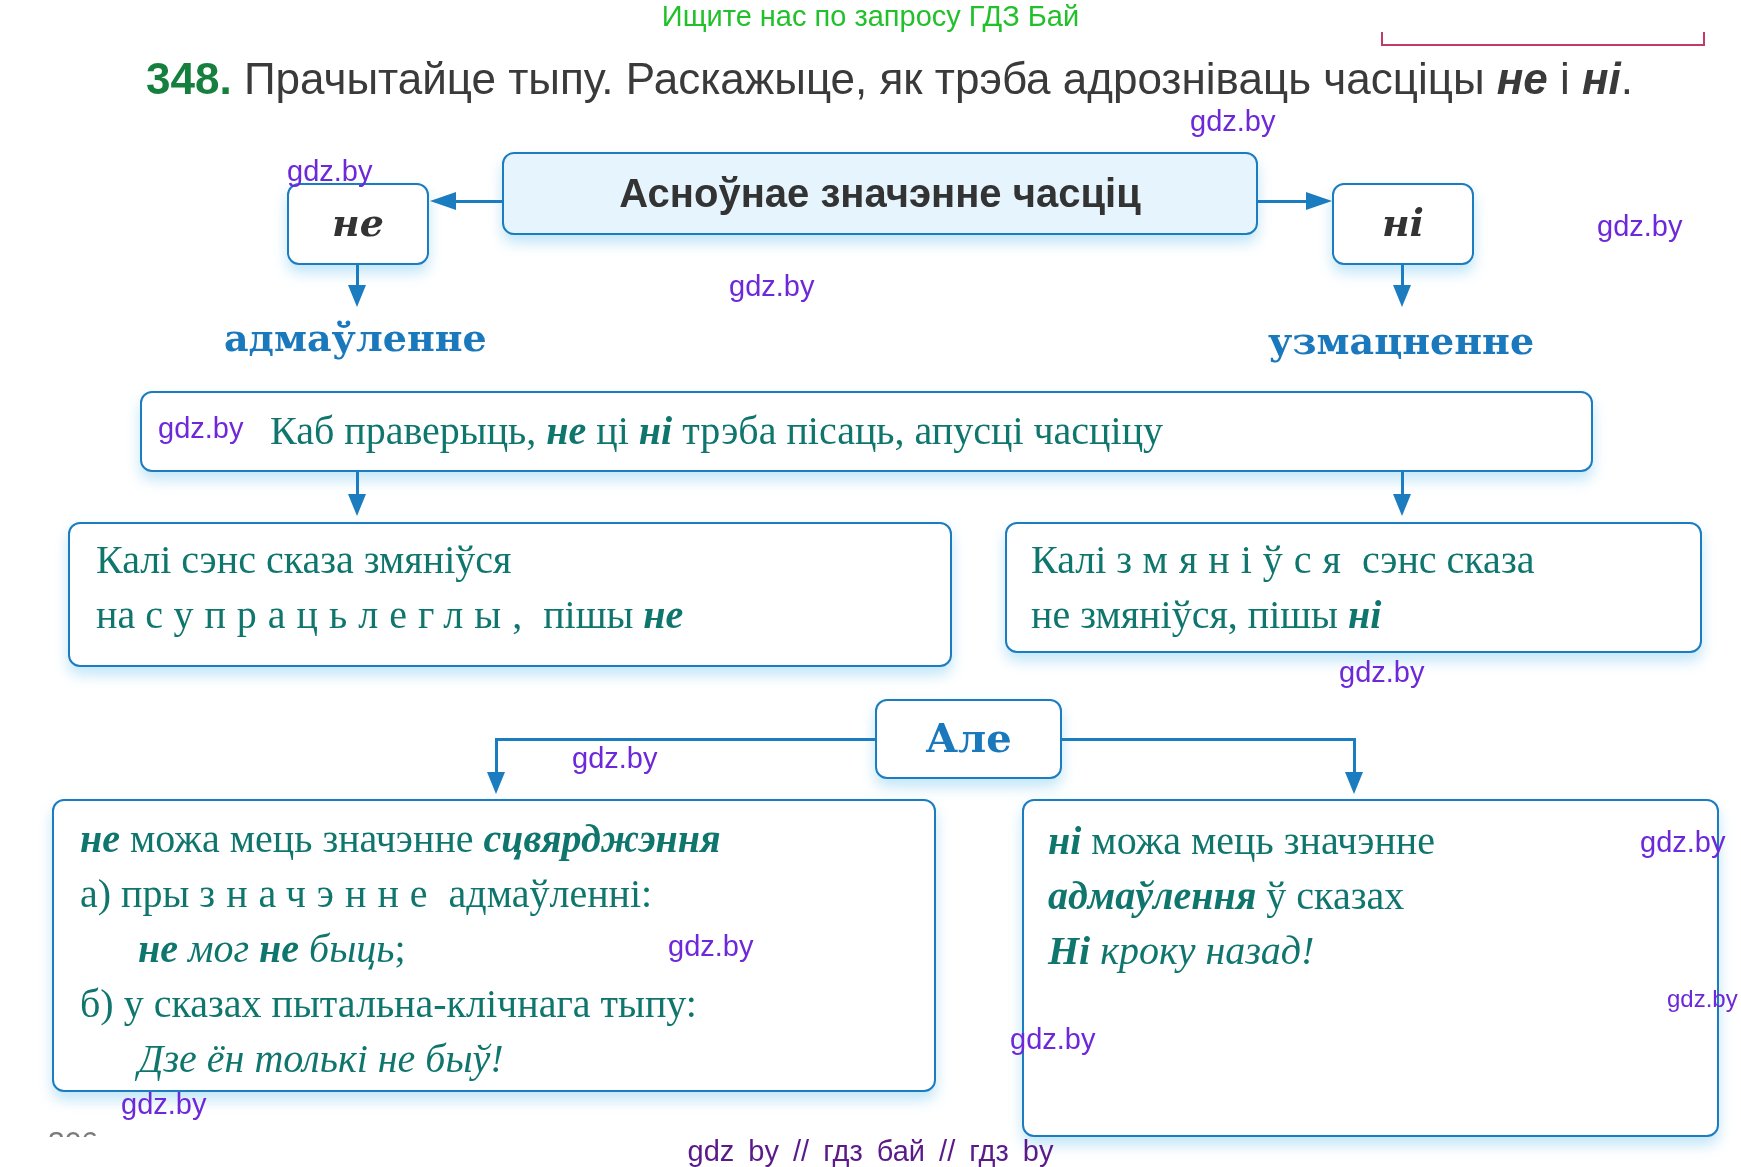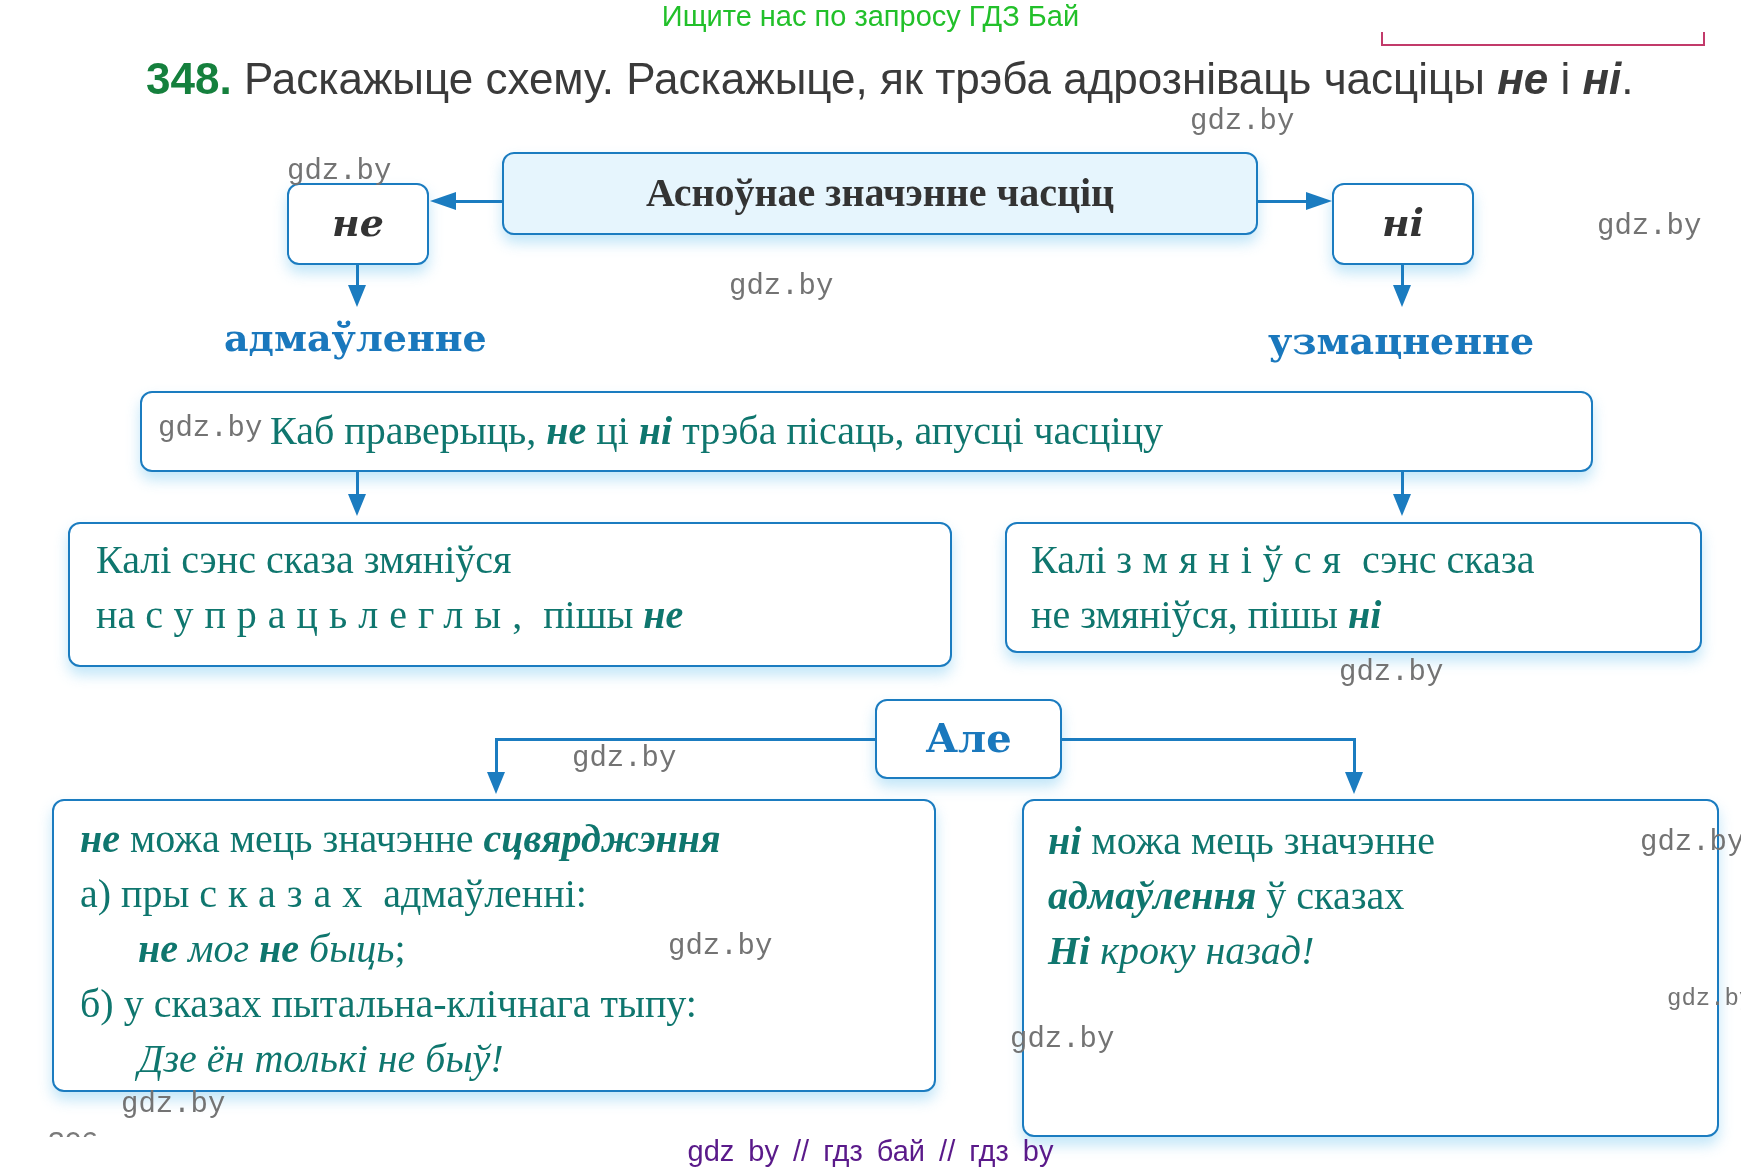--- a/index.html
+++ b/index.html
@@ -1,25 +1,25 @@
 <!DOCTYPE html>
 <html><head>
 <meta charset="utf-8">
 <style>
   html, body { margin:0; padding:0; background:#ffffff; }
   body { width:1741px; height:1167px; position:relative; overflow:hidden; font-family:"Liberation Sans", sans-serif; color:#333333; }
-  .wm { position:absolute; font-family:Liberation Mono, monospace; font-size:29px; color:#737373; white-space:nowrap; }
+  .wm { position:absolute; font-family:Liberation Sans, sans-serif; font-size:29px; color:#6d28d9; white-space:nowrap; }
   .top-banner { position:absolute; left:0; width:1741px; top:0; text-align:center; font-size:29px; color:#22c02a; font-family:"Liberation Sans", sans-serif; }
   .redline { position:absolute; left:1381px; top:32px; width:320px; height:12px; border-bottom:2px solid #c23a6a; border-left:2px solid #c23a6a; border-right:2px solid #c23a6a; border-top:none; }
   .task { position:absolute; left:146px; top:54px; font-size:44px; color:#3a3a3a; white-space:nowrap; font-family:"Liberation Sans", sans-serif; }
   .task .num { color:#15803d; font-weight:bold; }
   .task b { font-style:italic; font-weight:bold; }
   .box { position:absolute; border:2.5px solid #1b7cc0; border-radius:12px; background:#ffffff; box-shadow:0 8px 14px rgba(120,200,240,0.45); box-sizing:border-box; }
   .box.fill { background:#e6f5fd; }
-  .head { font-family:Liberation Serif, serif; font-weight:bold; font-size:40px; color:#333333; text-align:center; }
+  .head { font-family:Liberation Sans, sans-serif; font-weight:bold; font-size:40px; color:#333333; text-align:center; }
   .part { font-family:"DejaVu Serif", serif; font-weight:bold; font-style:italic; font-size:38px; color:#333333; text-align:center; }
   .meaning { position:absolute; font-family:"DejaVu Serif", serif; font-weight:bold; font-size:38px; color:#1a78bd; white-space:nowrap; }
   .body-text { font-family:"Liberation Serif", serif; font-size:40px; color:#0f766e; line-height:55px; white-space:nowrap; }
   .body-text i { font-style:italic; }
   .body-text b { font-weight:bold; font-style:italic; }
   .sp { letter-spacing:11px; }
   .line { position:absolute; background:#1b7cc0; }
   .arrow-d { position:absolute; width:0; height:0; border-left:9px solid transparent; border-right:9px solid transparent; border-top:22px solid #1b7cc0; }
   .arrow-l { position:absolute; width:0; height:0; border-top:9px solid transparent; border-bottom:9px solid transparent; border-right:26px solid #1b7cc0; }
   .arrow-r { position:absolute; width:0; height:0; border-top:9px solid transparent; border-bottom:9px solid transparent; border-left:26px solid #1b7cc0; }
@@ -28,21 +28,21 @@
   .pagenum { position:absolute; left:48px; top:1125px; font-size:30px; color:#7a7a7a; font-family:"Liberation Sans", sans-serif; height:12px; overflow:hidden; }
 </style>
 </head>
 <body>
 
 <div class="top-banner" style="top:0px;">Ищите нас по запросу ГДЗ Бай</div>
 <div class="redline"></div>
 
 <div class="task">
   <span class="num">348.</span>
-  <span>Раскажыце схему. Раскажыце, як трэба адрозніваць часціцы</span>
+  <span>Прачытайце тыпу. Раскажыце, як трэба адрозніваць часціцы</span>
   <b>не</b>
   <span>і</span>
   <b>ні</b><span>.</span>
 </div>
 
 <div class="box fill" style="left:502px; top:152px; width:756px; height:83px;">
   <div class="head" style="line-height:78px;">Асноўнае значэнне часціц</div>
 </div>
 
 <div class="box" style="left:287px; top:183px; width:142px; height:82px;">
@@ -120,21 +120,21 @@
 <div class="box" style="left:52px; top:799px; width:884px; height:293px;">
   <div class="body-text" style="position:absolute; left:26px; top:10px;">
     <div>
       <b>не</b>
       <span>можа мець значэнне</span>
       <b>сцвярджэння</b>
     </div>
     <div>
       <span>а)</span>
       <span>пры</span>
-      <span class="sp">сказах</span>
+      <span class="sp">значэнне</span>
       <span>адмаўленні:</span>
     </div>
     <div style="padding-left:58px;">
       <b>не</b>
       <i>мог</i>
       <b>не</b>
       <i>быць</i><span>;</span>
     </div>
     <div>
       <span>б)</span>

